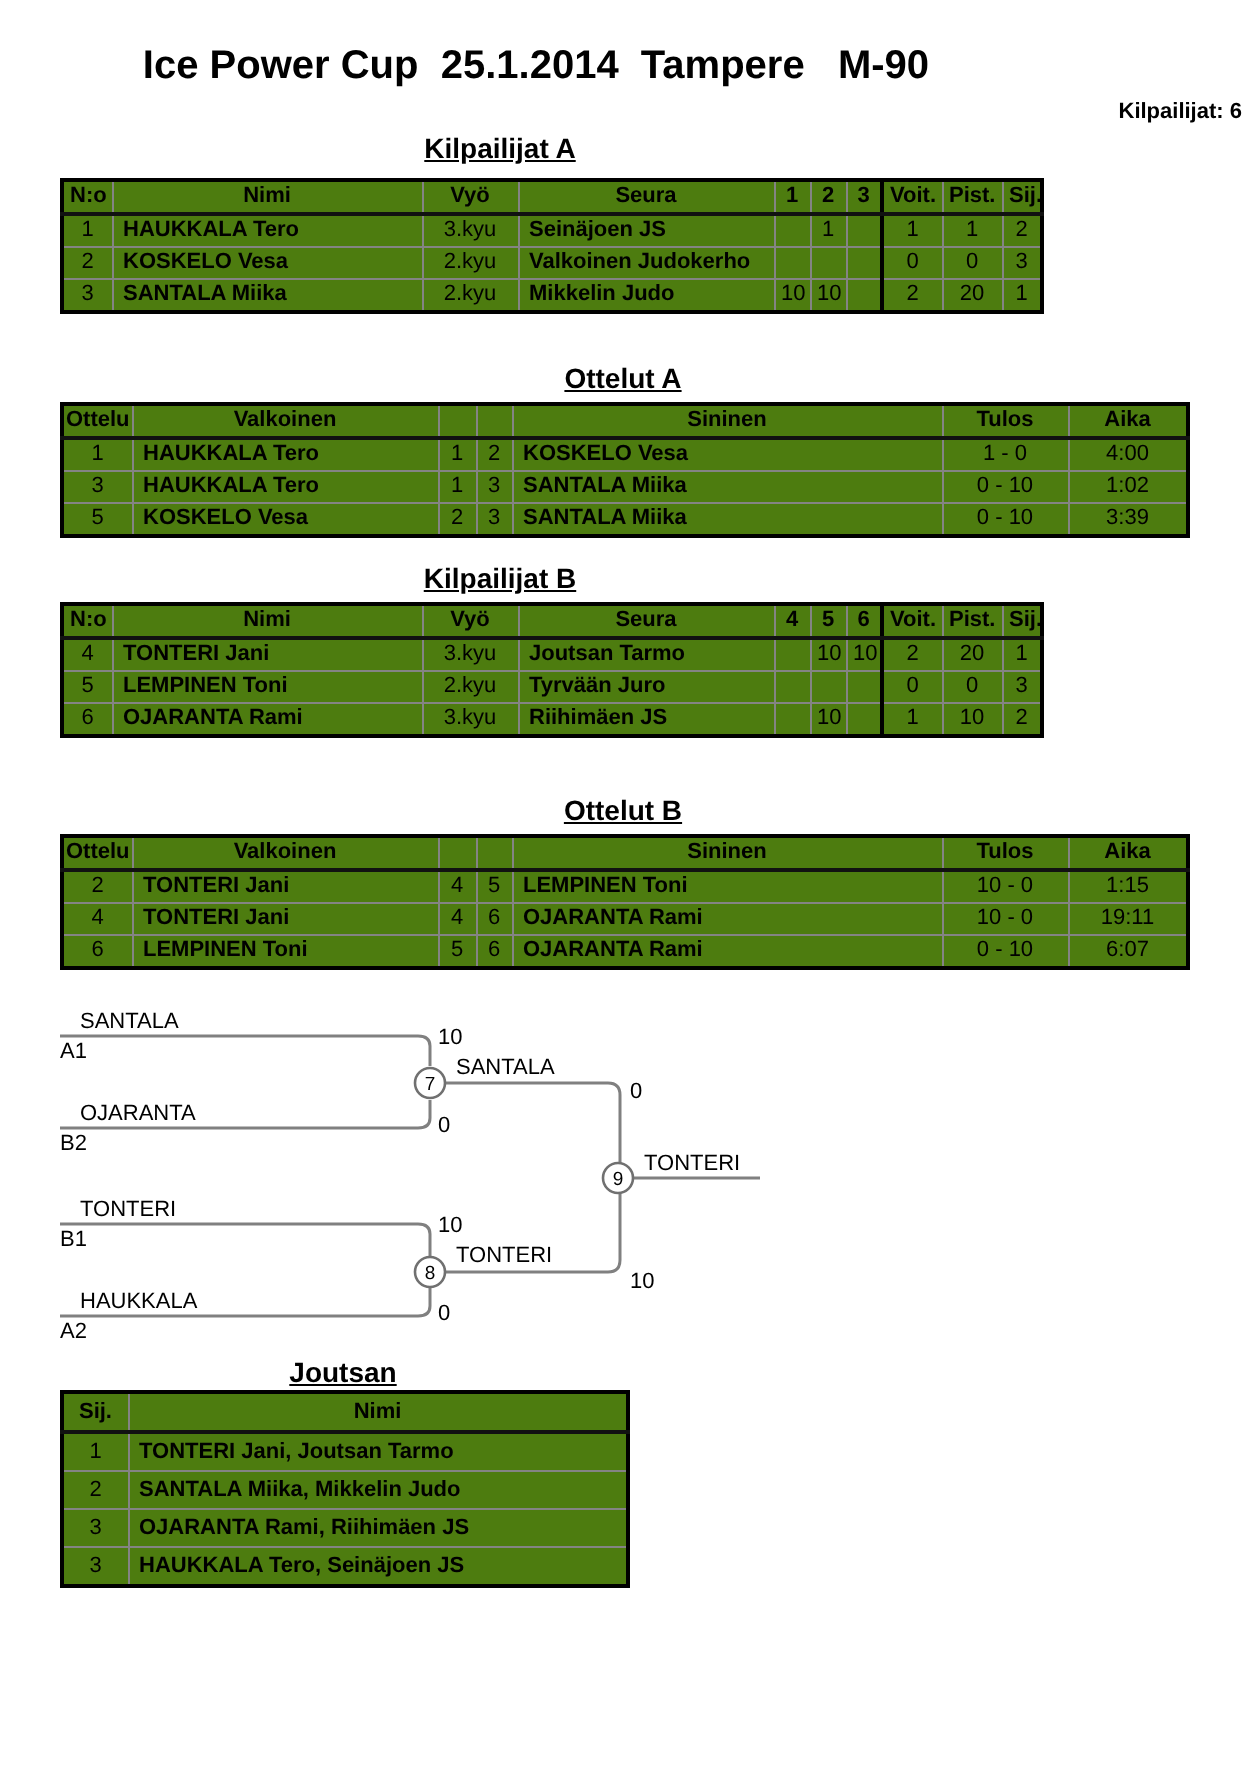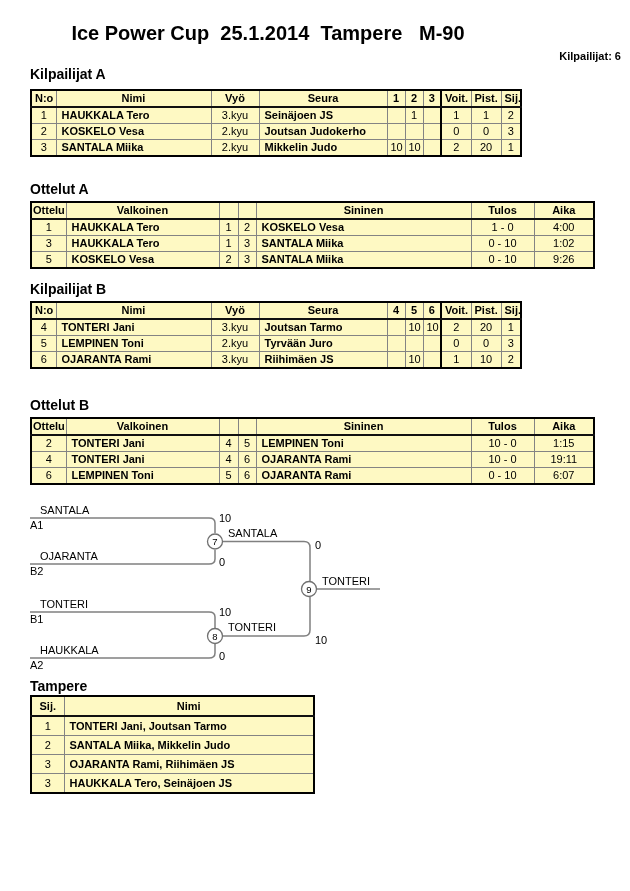--- a/index.html
+++ b/index.html
@@ -2,22 +2,22 @@
 <html><head>
 <meta charset="utf-8">
 <style>
   html,body{margin:0;padding:0;background:#fff;}
   body{width:630px;height:891px;position:relative;overflow:hidden;
        font-family:"Liberation Sans",sans-serif;color:#000;}
   .abs{position:absolute;}
   .page-title{top:22px;left:0;width:536px;text-align:center;
               font-size:20px;font-weight:bold;white-space:pre;}
   .competitors{top:50px;right:9px;font-size:11px;font-weight:bold;text-align:right;}
-  .sec-title{font-size:14px;font-weight:bold;text-align:left;}
-  table.grid{border-collapse:collapse;table-layout:fixed;background:#fef9c3;
+  .sec-title{font-size:14px;font-weight:bold;text-align:center;text-decoration:underline;}
+  table.grid{border-collapse:collapse;table-layout:fixed;background:#4d7c0f;
              border:2px solid #000;}
   table.grid th,table.grid td{border:1px solid #848484;font-size:11px;
              height:15px;padding:0 3px;overflow:hidden;white-space:nowrap;
              line-height:15px;}
   table.grid th{font-weight:bold;border-bottom:2px solid #111;}
   table.tul th,table.tul td{height:18px;line-height:18px;}
   .c{text-align:center;}
   .l{text-align:left;padding-left:5px !important;font-weight:bold;}
   .thickL{border-left:2px solid #000 !important;}
   svg text{font-family:"Liberation Sans",sans-serif;}
@@ -66,21 +66,21 @@
       <td class="c">1</td>
       <td class="c"></td>
       <td class="c thickL">1</td>
       <td class="c">1</td>
       <td class="c">2</td>
     </tr>
     <tr>
       <td class="c">2</td>
       <td class="l">KOSKELO Vesa</td>
       <td class="c">2.kyu</td>
-      <td class="l">Joutsan Judokerho</td>
+      <td class="l">Valkoinen Judokerho</td>
       <td class="c"></td>
       <td class="c"></td>
       <td class="c"></td>
       <td class="c thickL">0</td>
       <td class="c">0</td>
       <td class="c">3</td>
     </tr>
     <tr>
       <td class="c">3</td>
       <td class="l">SANTALA Miika</td>
@@ -137,21 +137,21 @@
       <td class="c">0 - 10</td>
       <td class="c">1:02</td>
     </tr>
     <tr>
       <td class="c">5</td>
       <td class="l">KOSKELO Vesa</td>
       <td class="c">2</td>
       <td class="c">3</td>
       <td class="l">SANTALA Miika</td>
       <td class="c">0 - 10</td>
-      <td class="c">9:26</td>
+      <td class="c">3:39</td>
     </tr>
   </tbody>
 </table>
 
 <div class="abs sec-title" style="top:281px;left:30px;width:440px;">Kilpailijat B</div>
 <table class="abs grid" style="top:301px;left:30px;width:490px;">
   <colgroup>
       <col style="width:25px">
       <col style="width:155px">
       <col style="width:48px">
@@ -304,21 +304,21 @@
     <text x="315" y="644">10</text>
     <text x="322" y="585">TONTERI</text>
   </g>
   <g font-size="9.5" fill="#000000" text-anchor="middle">
     <text x="215" y="545">7</text>
     <text x="215" y="639.5">8</text>
     <text x="309" y="592.5">9</text>
   </g>
 </svg>
 
-<div class="abs sec-title" style="top:678px;left:30px;width:283px;">Tampere</div>
+<div class="abs sec-title" style="top:678px;left:30px;width:283px;">Joutsan</div>
 <table class="abs grid tul" style="top:695px;left:30px;width:283px;">
   <colgroup>
       <col style="width:33px">
       <col style="width:250px">
     </colgroup>
   <thead>
       <tr>
     <th class="c">Sij.</th>
     <th class="c">Nimi</th>
   </tr>

